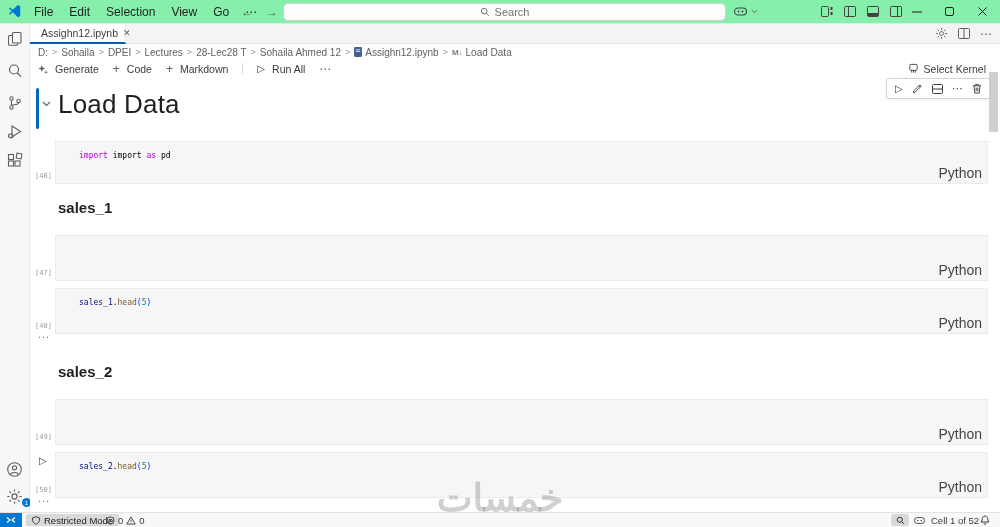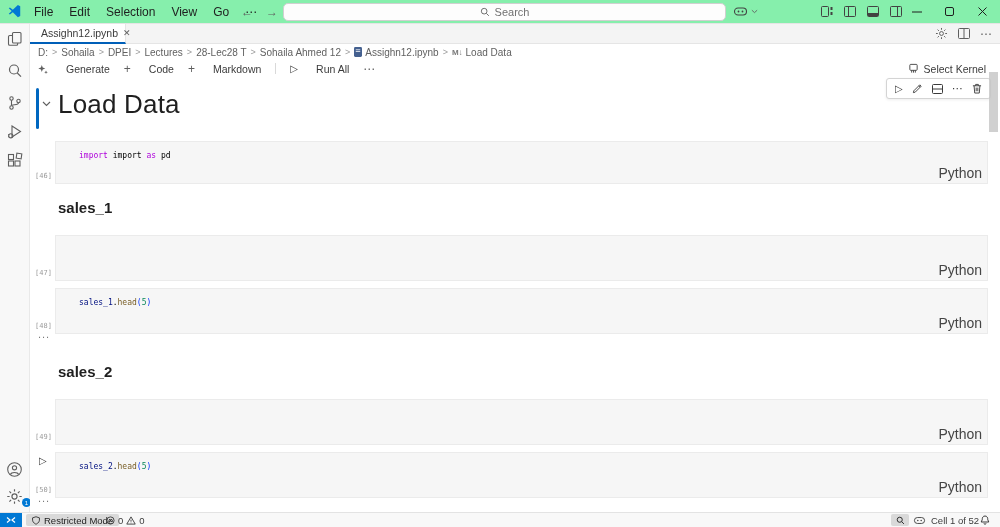--- a/index.html
+++ b/index.html
@@ -37,21 +37,21 @@
   
   .crumbs{left:30px;top:44px;width:970px;height:16px;background:#fff;display:flex;align-items:center;padding-left:8px;
           box-sizing:border-box;font-size:10px;color:#616161;}
   .crumb{cursor:default;}
   .sep{margin:0 4px;color:#9b9b9b;font-size:9px;}
   .md-glyph{font-size:8px;font-weight:bold;color:#7a7a7a;margin-right:3px;}
 
   
   .nbtb{left:30px;top:60px;width:970px;height:17px;background:#fff;display:flex;align-items:center;padding-left:8px;
         box-sizing:border-box;font-size:10.5px;color:#3b3b3b;}
-  .tbi{display:flex;align-items:center;gap:18px;margin-right:14px;}
+  .tbi{display:flex;align-items:center;gap:7px;margin-right:14px;}
   .tb-divider{width:1px;height:11px;background:#d9d9d9;margin-right:14px;}
   .plus{font-size:12px;color:#5f5f5f;line-height:1;}
   .kernel{position:absolute;right:14px;top:0;height:17px;display:flex;align-items:center;gap:5px;font-size:10.5px;color:#3b3b3b;}
 
   
   .editor{left:30px;top:77px;width:970px;height:435px;background:#fff;}
   .cell-toolbar{position:absolute;left:856px;top:1px;height:19px;background:#fff;border:1px solid #d4d4d4;border-radius:3px;
                 display:flex;align-items:center;gap:9px;padding:0 8px;box-shadow:0 1px 3px rgba(0,0,0,.07);color:#3b3b3b;}
   .focus-bar{position:absolute;left:6px;top:11px;width:3px;height:41px;background:#0067c0;border-radius:2px;}
   .h1{position:absolute;left:28px;top:12px;font-size:26px;color:#1f1f1f;font-weight:400;letter-spacing:.2px;}
@@ -348,20 +348,21 @@
     <div class="cell" style="top:375px;height:46px;">
       <span class="gutter-run">▷</span>
       <span class="exec">[50]</span>
       <div class="code"><span class="tk-var">sales_2</span><span class="tk-def">.</span><span class="tk-fn">head</span><span class="tk-pn">(</span><span class="tk-num">5</span><span class="tk-pn">)</span></div>
       <span class="lang">Python</span>
     </div>
 
     <div class="more-dots" style="top:418px;">...</div>
   </div>
 
+  <div class="abs watermark">خمسات</div>
 
   <div class="abs scroll-thumb"></div>
 
   <div class="abs statusbar">
     <div class="sb-remote">
       <svg width="10" height="10" viewBox="0 0 10 10" fill="none" stroke="#ffffff" stroke-width="1.2">
           <path d="M1 2.5 L4 5 L1 7.5"></path>
           <path d="M9 2.5 L6 5 L9 7.5"></path>
         </svg>
     </div>

